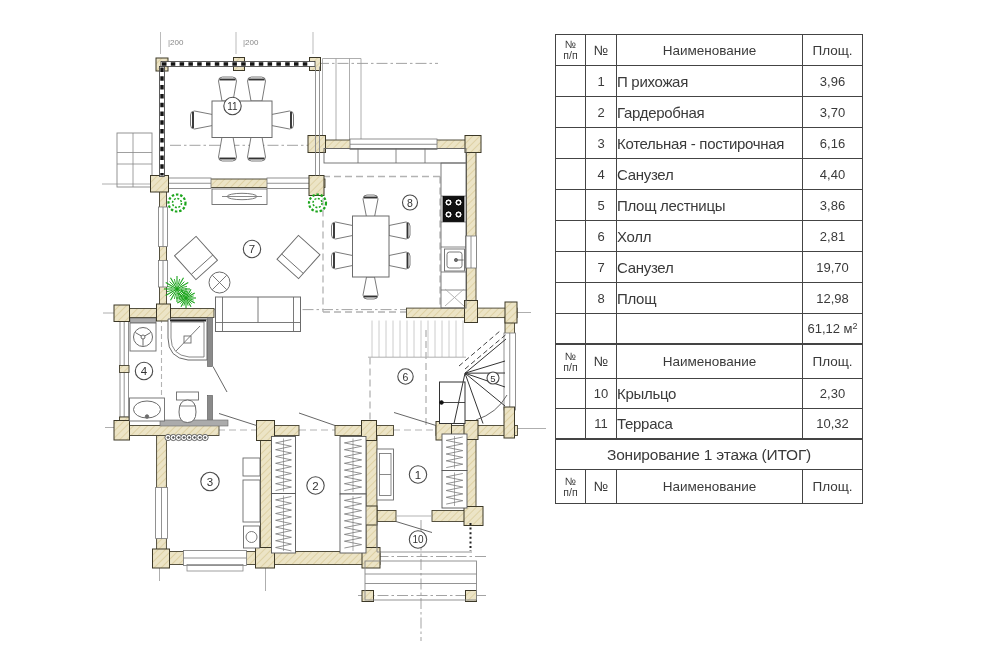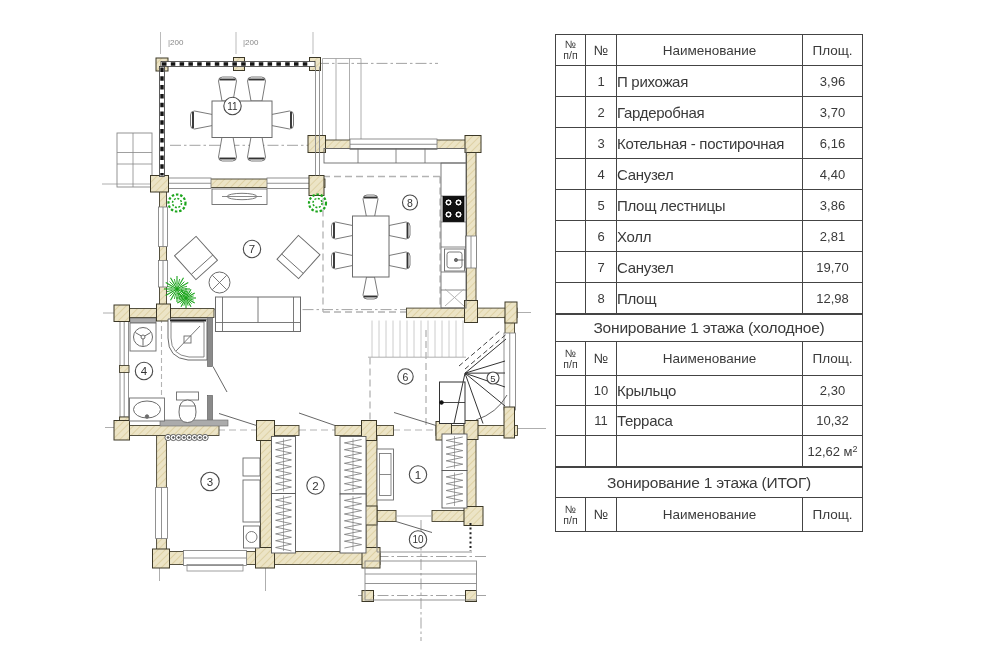--- a/index.html
+++ b/index.html
@@ -440,56 +440,53 @@
             <td class="ctr">7</td>
             <td class="nm">Санузел</td>
             <td class="ctr">19,70</td>
           </tr>
           <tr style="height:31px">
             <td></td>
             <td class="ctr">8</td>
             <td class="nm">Площ</td>
             <td class="ctr">12,98</td>
           </tr>
+          <tr style="height:30px">
+            <td></td>
+            <td></td>
+            <td></td>
+            <td class="ctr">61,12 м<span class="sup">2</span></td>
+          </tr>
         </tbody>
       </table>
 <table class="zt">
         <colgroup>
           <col style="width:30px">
           <col style="width:31px">
           <col style="width:186px">
           <col style="width:60px">
         </colgroup>
         <tbody>
-          <tr class="tt" style="height:27px">
-            <td colspan="4" class="title">Зонирование 1 этажа (холодное)</td>
-          </tr>
           <tr class="hd" style="height:34px">
             <td class="pp">№<br>п/п</td>
             <td class="ctr h2">№</td>
             <td class="ctr h2">Наименование</td>
             <td class="ctr h2">Площ.</td>
           </tr>
           <tr style="height:30px">
             <td></td>
             <td class="ctr">10</td>
             <td class="nm">Крыльцо</td>
             <td class="ctr">2,30</td>
           </tr>
           <tr style="height:30px">
             <td></td>
             <td class="ctr">11</td>
             <td class="nm">Терраса</td>
             <td class="ctr">10,32</td>
-          </tr>
-          <tr style="height:31px">
-            <td></td>
-            <td></td>
-            <td></td>
-            <td class="ctr">12,62 м<span class="sup">2</span></td>
           </tr>
         </tbody>
       </table>
 <table class="zt">
         <colgroup>
           <col style="width:30px">
           <col style="width:31px">
           <col style="width:186px">
           <col style="width:60px">
         </colgroup>

